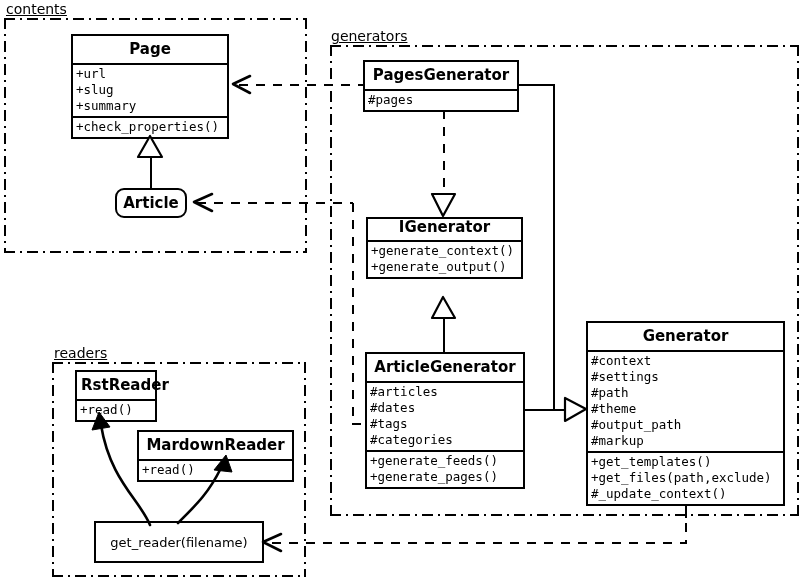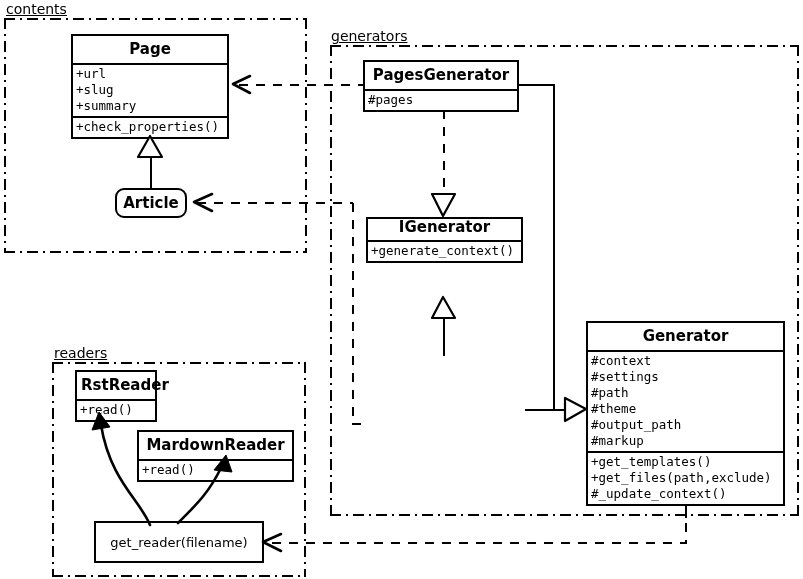--- a/index.html
+++ b/index.html
@@ -196,23 +196,37 @@
     <div class="cls-name">PagesGenerator</div>
     <div class="cls-sec">
       <div>#pages</div>
     </div>
   </div>
 
   <div class="cls" style="left:366px;top:217px;width:157px;">
     <div class="cls-name with-stereo">IGenerator</div>
     <div class="cls-sec">
       <div>+generate_context()</div>
-    </div>
-  </div>
-
+      <div>+generate_output()</div>
+    </div>
+  </div>
+
+  <div class="cls" style="left:365px;top:352px;width:160px;">
+    <div class="cls-name">ArticleGenerator</div>
+    <div class="cls-sec">
+      <div>#articles</div>
+      <div>#dates</div>
+      <div>#tags</div>
+      <div>#categories</div>
+    </div>
+    <div class="cls-sec">
+      <div>+generate_feeds()</div>
+      <div>+generate_pages()</div>
+    </div>
+  </div>
 
   <div class="cls" style="left:586px;top:321px;width:199px;">
     <div class="cls-name">Generator</div>
     <div class="cls-sec">
       <div>#context</div>
       <div>#settings</div>
       <div>#path</div>
       <div>#theme</div>
       <div>#output_path</div>
       <div>#markup</div>

